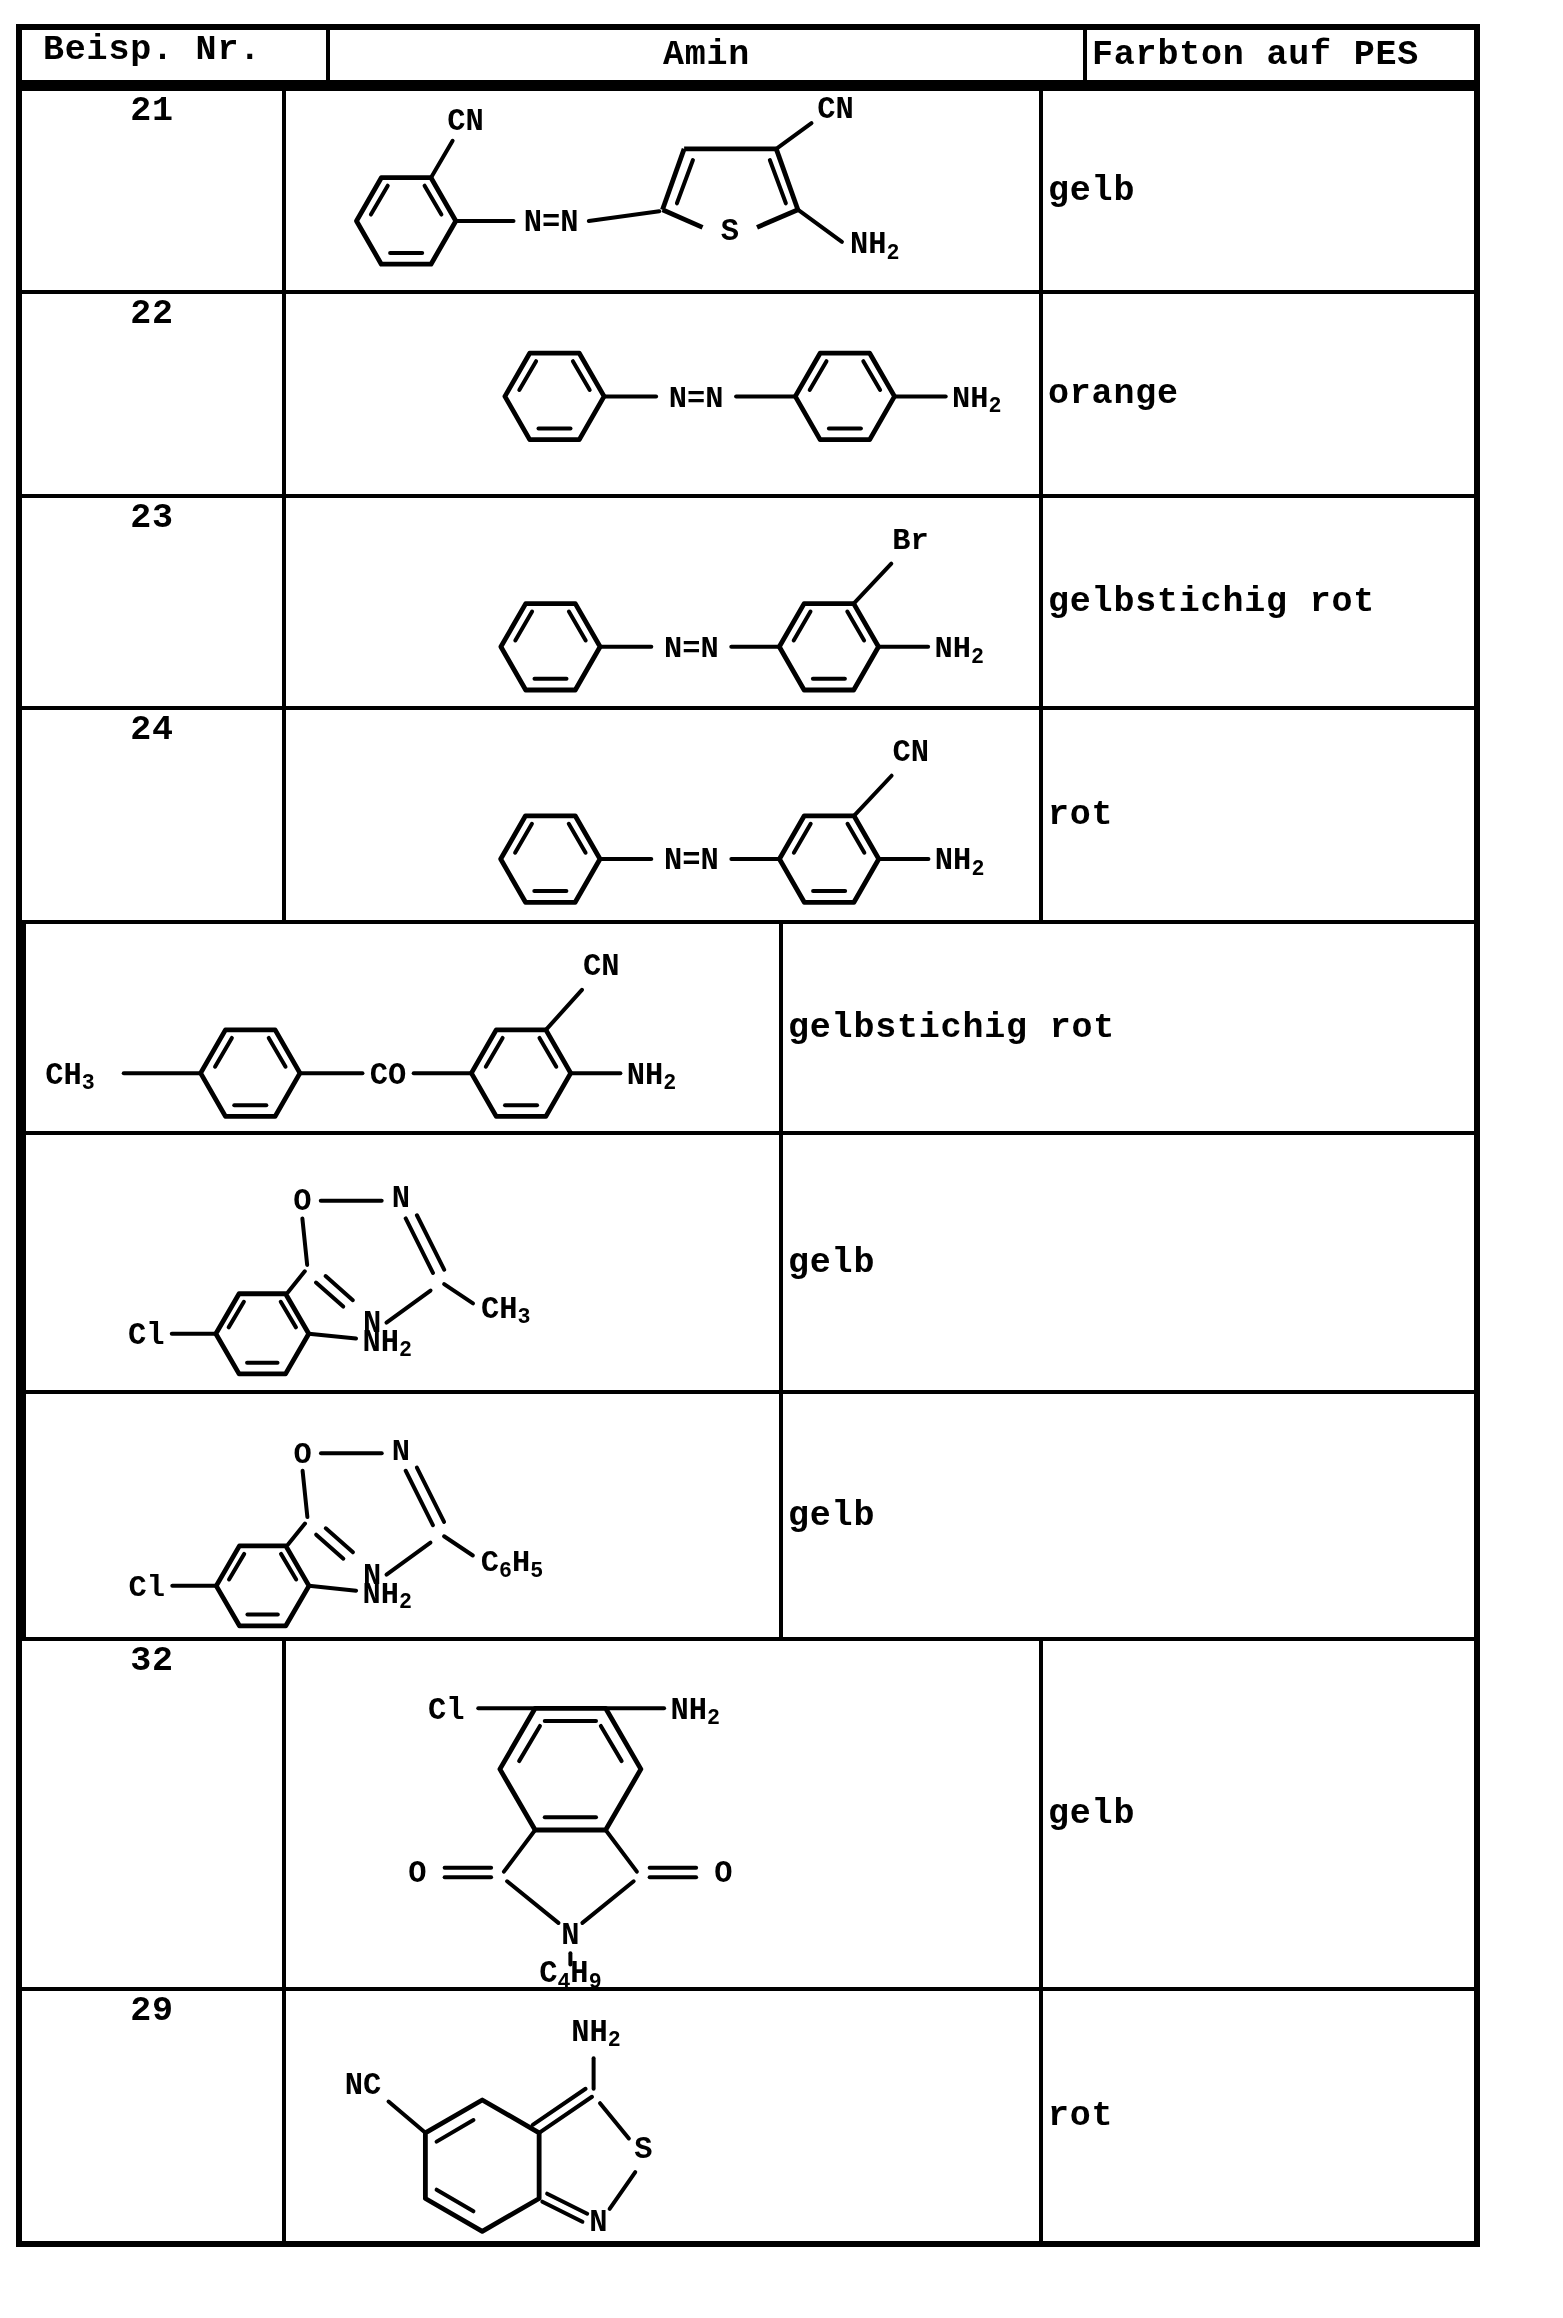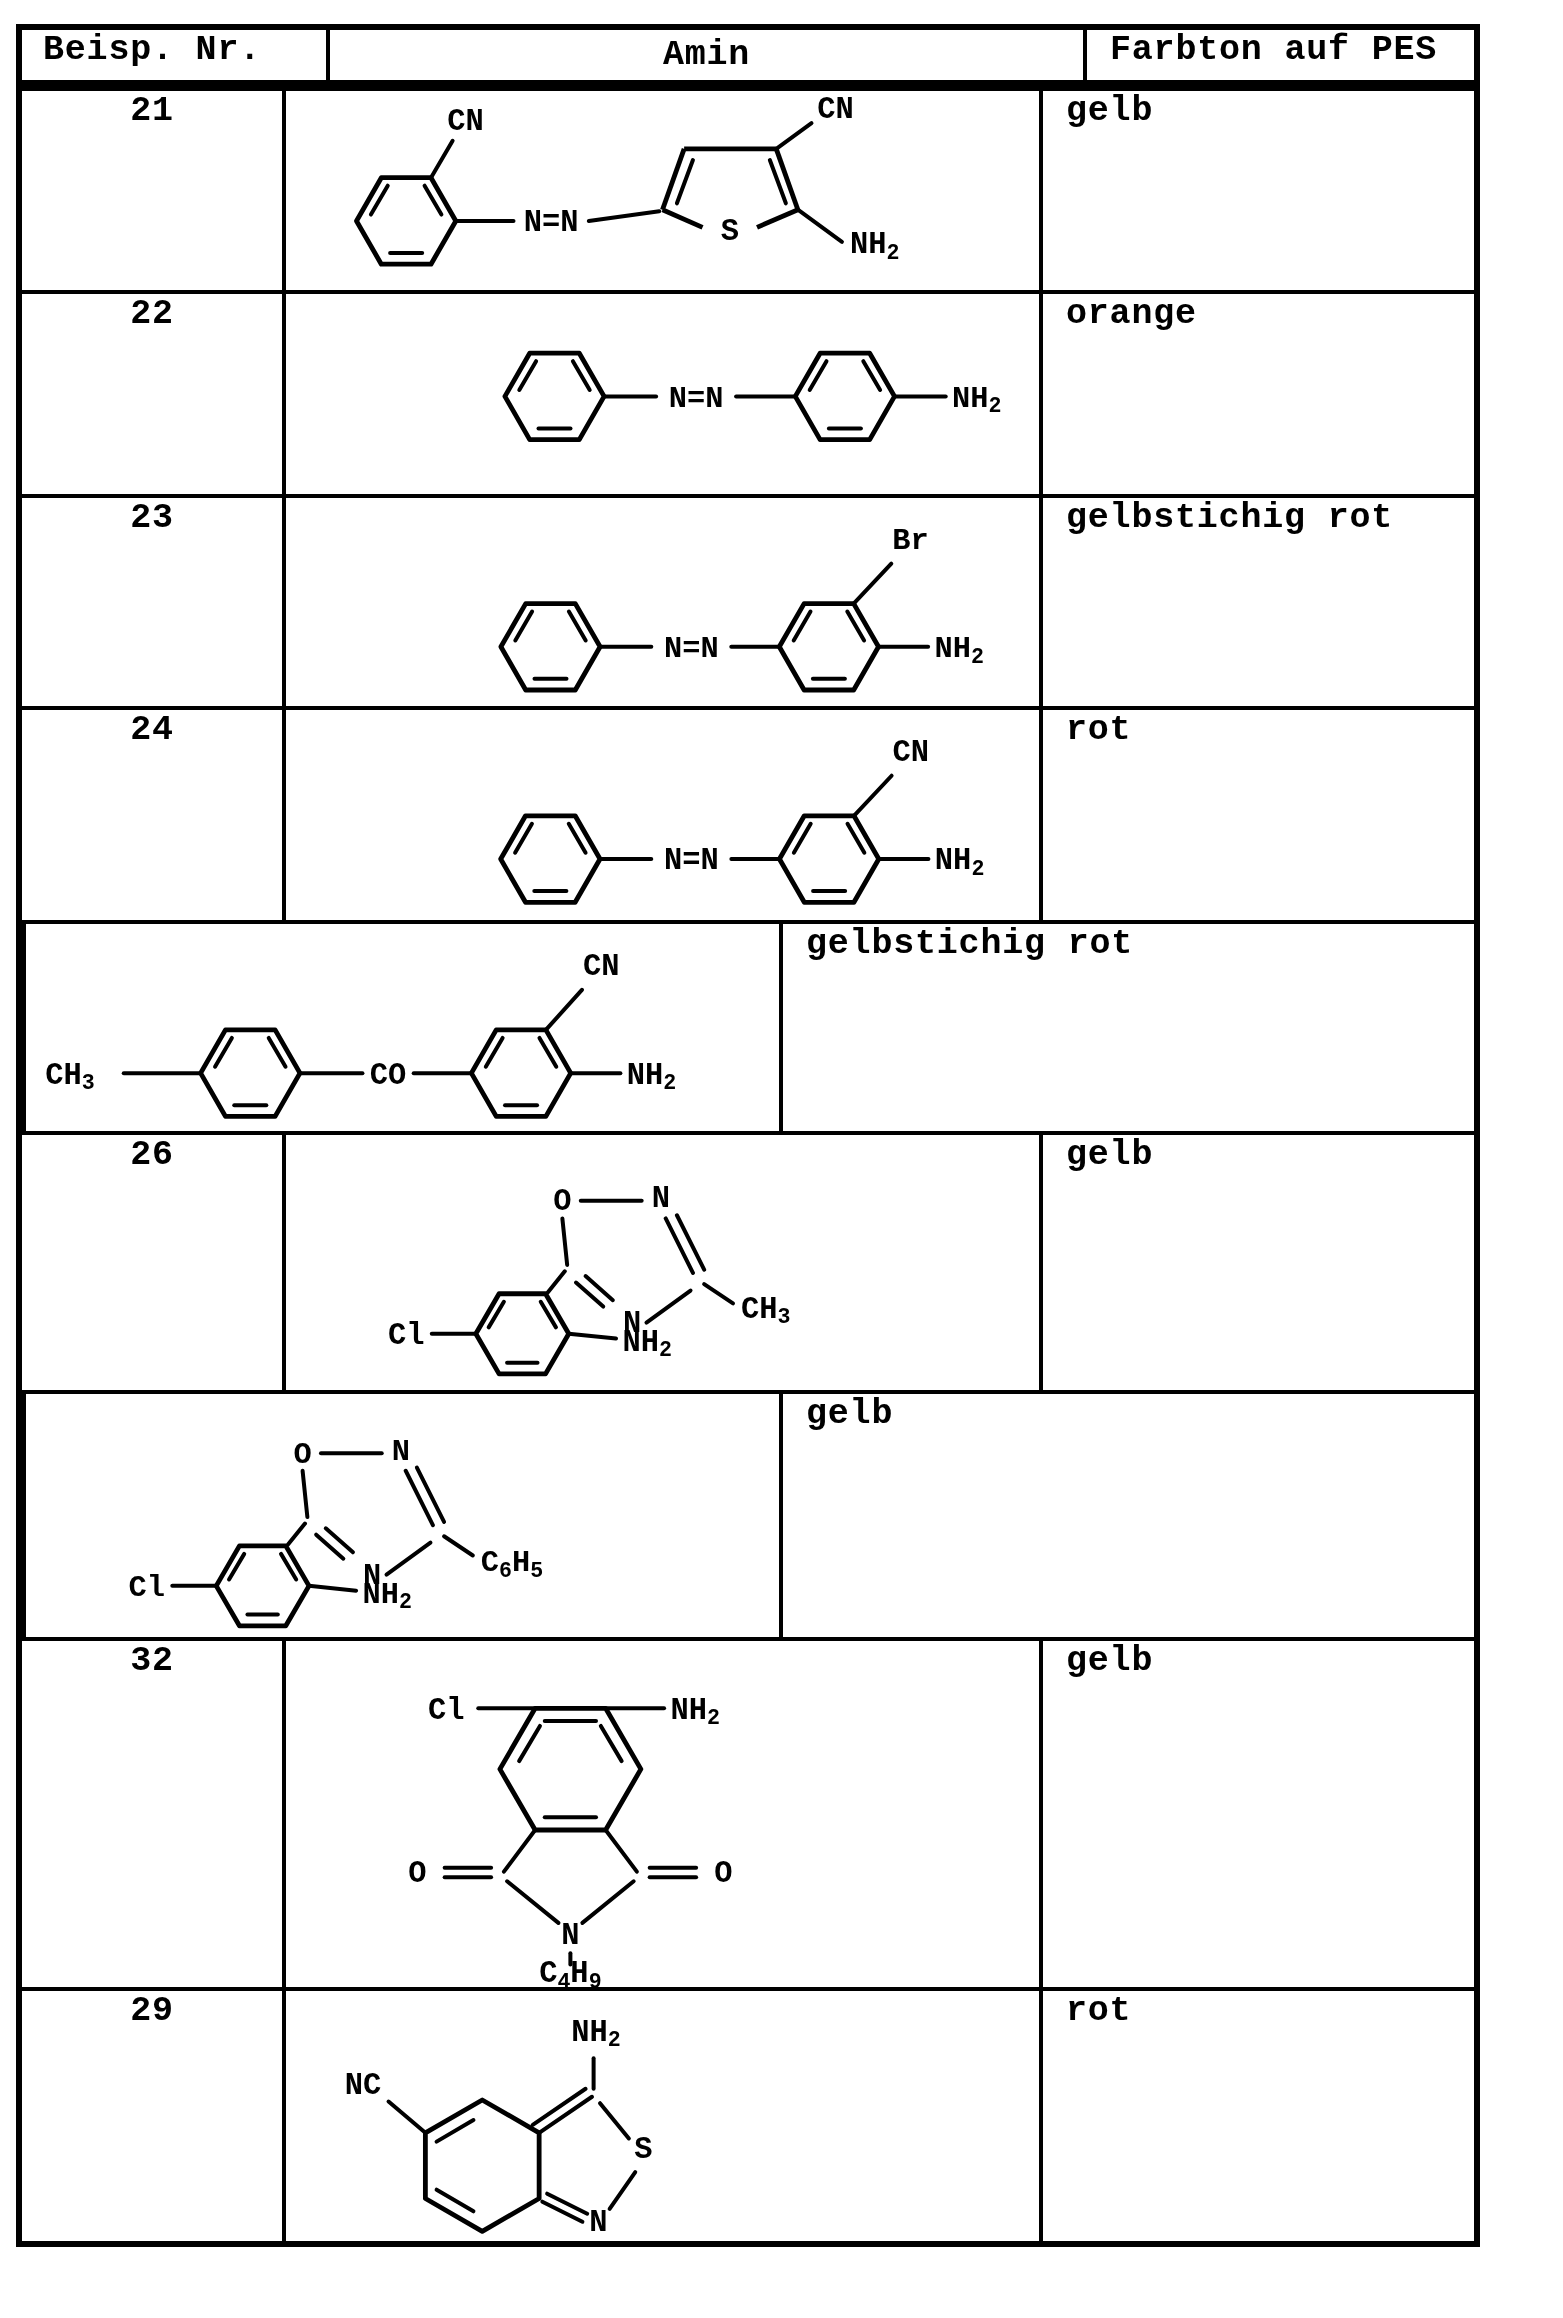--- a/index.html
+++ b/index.html
@@ -6,22 +6,22 @@
   .page{position:relative;width:1563px;height:2319px;background:#ffffff;
         font-family:"Liberation Mono","DejaVu Sans Mono",monospace;color:#000;}
   .tbl{position:absolute;left:16px;top:24px;width:1464px;border:6.4px solid #000;
        box-sizing:border-box;background:#fff;}
   .row{display:flex;border-top:4px solid #000;}
   .row.hdr{border-top:none;border-bottom:7.2px solid #000;}
   .c1{width:260px;display:flex;align-items:flex-start;justify-content:center;
       box-sizing:border-box;}
   .c2{width:761px;border-left:4px solid #000;border-right:4px solid #000;
       box-sizing:border-box;overflow:hidden;}
-  .c3{flex:1;display:flex;box-sizing:border-box;
-      padding-left:23px;}
+  .c3{flex:1;display:flex;align-items:center;box-sizing:border-box;
+      padding-left:5px;}
   .txt{font-size:35px;font-weight:bold;letter-spacing:0.8px;white-space:nowrap;}
   .hdr .c2{display:flex;align-items:center;justify-content:center;margin-left:44px;}
   svg{display:block;}
   svg text{font-family:"Liberation Mono","DejaVu Sans Mono",monospace;
            font-weight:bold;font-size:38px;fill:#000;}
   .bond{stroke:#000;stroke-width:5;stroke-linecap:round;fill:none;}
   .ring{stroke:#000;stroke-width:6;stroke-linejoin:round;fill:none;}
   .inner{stroke:#000;stroke-width:5;stroke-linecap:round;fill:none;}
 </style>
 </head>
@@ -199,23 +199,20 @@
         <line class="bond" x1="680" y1="186" x2="742" y2="186"></line>
         <text x="750" y="199"><tspan>N</tspan><tspan>H</tspan><tspan dy="7" font-size="27">2</tspan></text>
       </svg>
     </div>
     <div class="c3">
       <span class="txt">gelbstichig rot</span>
         </div>
   </div>
 
   <div class="row" style="height:255px">
-    <div class="c1">
-      <span class="txt">26</span>
-        </div>
     <div class="c2">
       <svg width="761" height="255" viewBox="0 0 950 318">
         <g>
           <text x="345" y="94" text-anchor="middle"><tspan>O</tspan></text>
           <text x="468" y="90" text-anchor="middle"><tspan>N</tspan></text>
           <line class="bond" x1="368" y1="82" x2="444" y2="82"></line>
           <line class="bond" x1="345" y1="104" x2="351" y2="162"></line>
           <line class="inner" x1="362" y1="184" x2="396" y2="214"></line>
           <line class="inner" x1="374" y1="176" x2="408" y2="206"></line>
           <text x="432" y="246" text-anchor="middle"><tspan>N</tspan></text>

